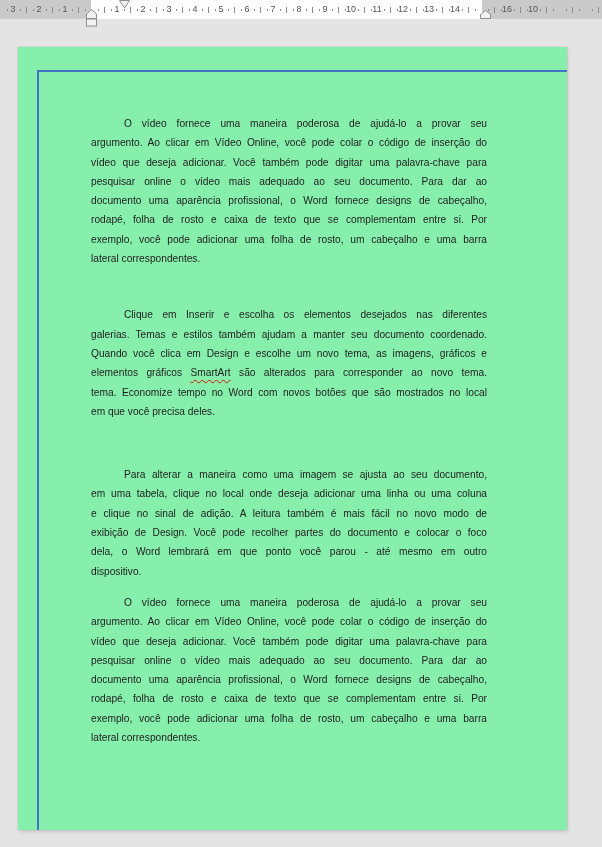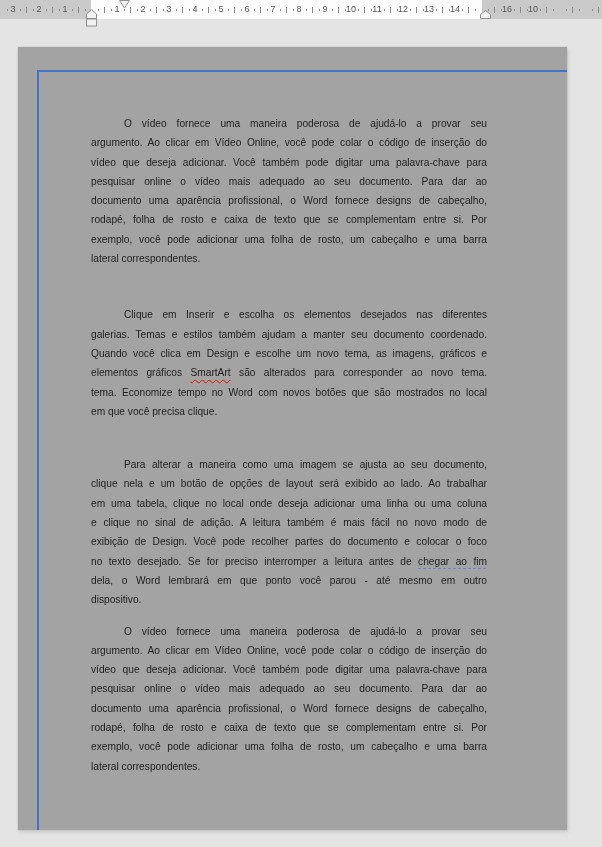--- a/index.html
+++ b/index.html
@@ -11,34 +11,34 @@
   }
   
   .ruler{position:absolute;left:0;top:0;width:602px;height:19px;background:#cacaca;}
   .ruler .zone-text{position:absolute;left:91px;top:0;width:391px;height:19px;background:#fdfdfd;}
   .ruler-num{position:absolute;top:3px;font-size:9px;color:#555;transform:translateX(-50%);line-height:12px;}
   .ruler-tick{position:absolute;top:7px;width:1px;height:6px;background:#8b8b8b;}
   .ruler-dot{position:absolute;top:9px;width:1px;height:2px;background:#8b8b8b;}
   .marker{position:absolute;}
   
   .page{
-    position:absolute;left:18px;top:47px;width:549px;height:783px;background:#a3a3a3;
+    position:absolute;left:18px;top:47px;width:549px;height:783px;background:#86efac;
     box-shadow:0 0 1px rgba(0,0,0,.25), 1px 2px 4px rgba(0,0,0,.12);
   }
   .pb-top{position:absolute;left:19px;top:23px;width:530px;height:2px;background:#4472c4;}
   .pb-left{position:absolute;left:19px;top:23px;width:2px;height:760px;background:#4472c4;}
   
   .doc-text{
     position:absolute;left:73px;top:67px;width:396px;
     font-family:"Liberation Sans",sans-serif;
     font-size:10.2px;line-height:19.3px;color:#1e1e1e;
   }
   .para{margin:0;}
   .para:nth-child(1){margin-bottom:37px;}
-  .para:nth-child(2){margin-bottom:34px;}
+  .para:nth-child(2){margin-bottom:44px;}
   .para:nth-child(3){margin-bottom:12px;}
   .line{text-align:justify;text-align-last:justify;}
   .line.first{text-indent:33px;}
   .line.last{text-align-last:left;}
   .spell-error{text-decoration:underline wavy #dd1100 1px;text-underline-offset:3px;}
   .grammar-error{text-decoration:underline dashed #7b7bdb 1px;text-underline-offset:3px;}
 </style>
 </head>
 <body>
 
@@ -164,29 +164,27 @@
           <div class="line">rodapé, folha de rosto e caixa de texto que se complementam entre si. Por</div>
           <div class="line">exemplo, você pode adicionar uma folha de rosto, um cabeçalho e uma barra</div>
           <div class="line last">lateral correspondentes.</div>
         </div>
         <div class="para">
           <div class="line first">Clique em Inserir e escolha os elementos desejados nas diferentes</div>
           <div class="line">galerias. Temas e estilos também ajudam a manter seu documento coordenado.</div>
           <div class="line">Quando você clica em Design e escolhe um novo tema, as imagens, gráficos e</div>
           <div class="line"><span>elementos gráficos </span><span class="spell-error">SmartArt</span><span> são alterados para corresponder ao novo tema.</span></div>
           <div class="line">tema. Economize tempo no Word com novos botões que são mostrados no local</div>
-          <div class="line last">em que você precisa clique.</div>
+          <div class="line last">em que você precisa deles.</div>
         </div>
         <div class="para">
           <div class="line first">Para alterar a maneira como uma imagem se ajusta ao seu documento,</div>
-          <div class="line">clique nela e um botão de opções de layout será exibido ao lado. Ao trabalhar</div>
           <div class="line">em uma tabela, clique no local onde deseja adicionar uma linha ou uma coluna</div>
           <div class="line">e clique no sinal de adição. A leitura também é mais fácil no novo modo de</div>
           <div class="line">exibição de Design. Você pode recolher partes do documento e colocar o foco</div>
-          <div class="line"><span>no texto desejado. Se for preciso interromper a leitura antes de </span><span class="grammar-error">chegar ao fim</span></div>
           <div class="line">dela, o Word lembrará em que ponto você parou - até mesmo em outro</div>
           <div class="line last">dispositivo.</div>
         </div>
         <div class="para">
           <div class="line first">O vídeo fornece uma maneira poderosa de ajudá-lo a provar seu</div>
           <div class="line">argumento. Ao clicar em Vídeo Online, você pode colar o código de inserção do</div>
           <div class="line">vídeo que deseja adicionar. Você também pode digitar uma palavra-chave para</div>
           <div class="line">pesquisar online o vídeo mais adequado ao seu documento. Para dar ao</div>
           <div class="line">documento uma aparência profissional, o Word fornece designs de cabeçalho,</div>
           <div class="line">rodapé, folha de rosto e caixa de texto que se complementam entre si. Por</div>

